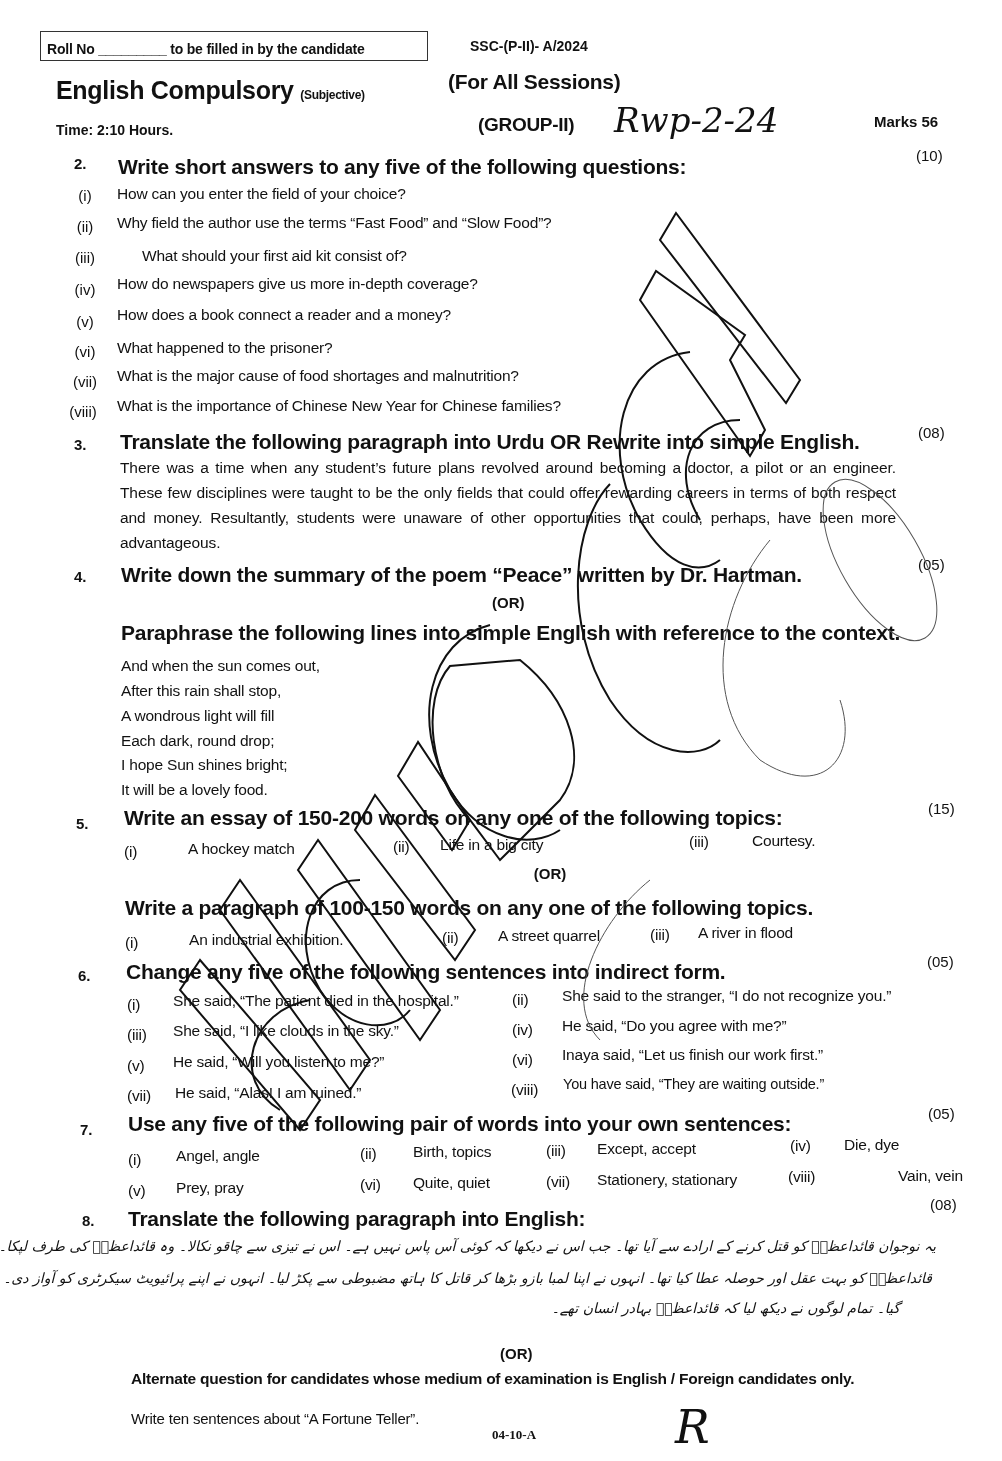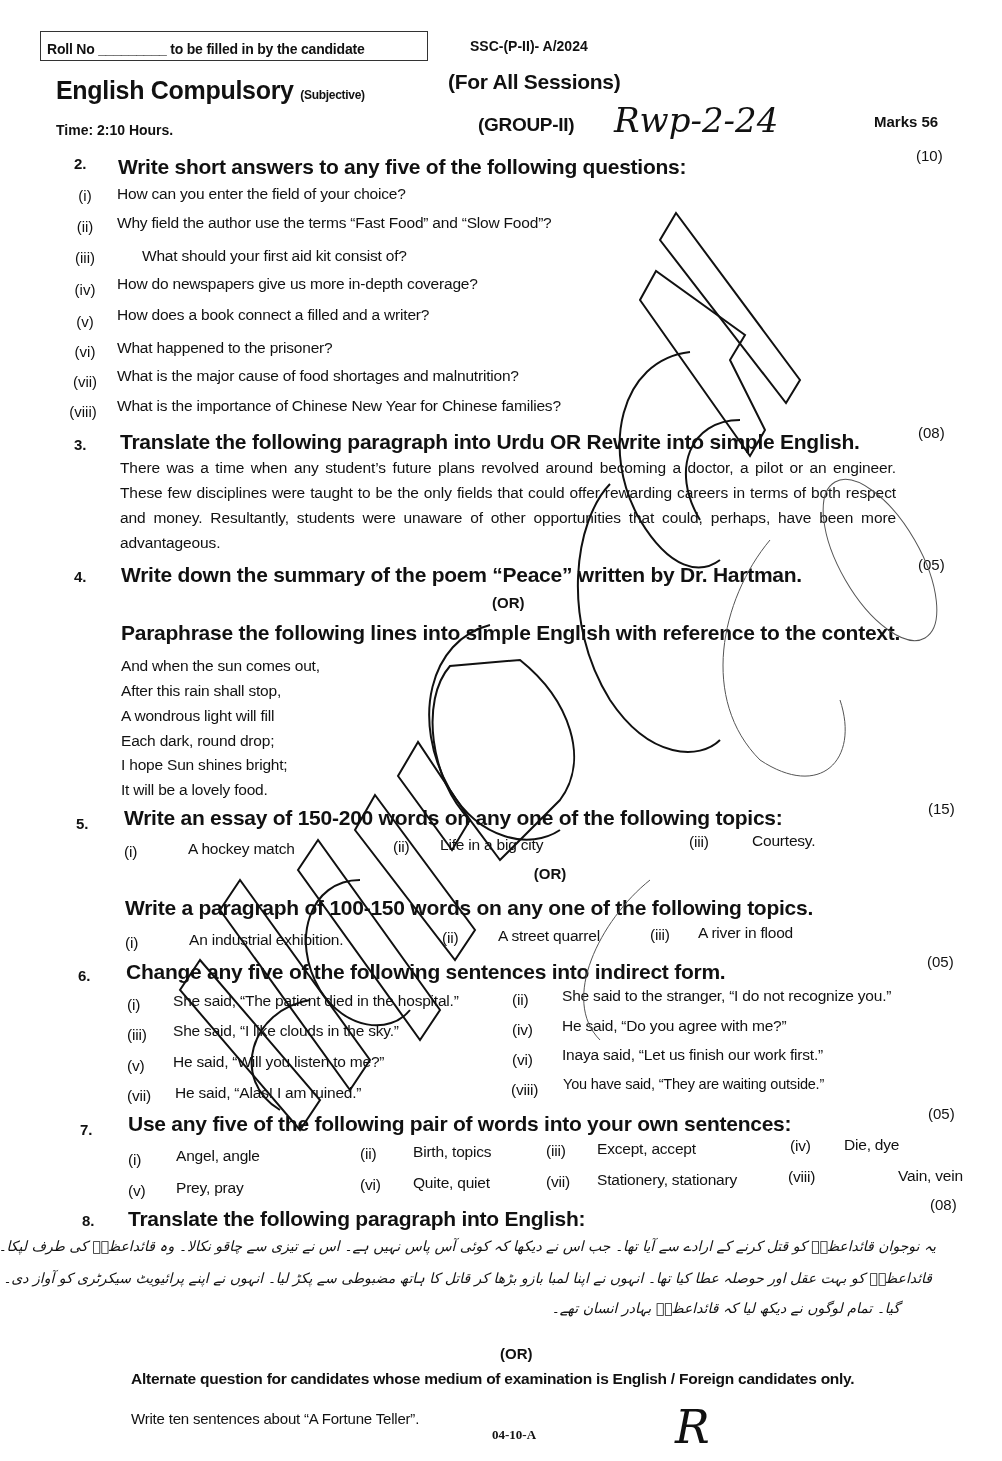--- a/index.html
+++ b/index.html
@@ -54,21 +54,21 @@
 <div>
   <div class="abs roman" style="left:64px;top:187px;">(i)</div>
   <div class="abs item" style="left:117px;top:185px;">How can you enter the field of your choice?</div>
   <div class="abs roman" style="left:64px;top:218px;">(ii)</div>
   <div class="abs item" style="left:117px;top:214px;">Why field the author use the terms “Fast Food” and “Slow Food”?</div>
   <div class="abs roman" style="left:64px;top:249px;">(iii)</div>
   <div class="abs item" style="left:117px;top:247px;margin-left:25px;">What should your first aid kit consist of?</div>
   <div class="abs roman" style="left:64px;top:281px;">(iv)</div>
   <div class="abs item" style="left:117px;top:275px;">How do newspapers give us more in-depth coverage?</div>
   <div class="abs roman" style="left:64px;top:313px;">(v)</div>
-  <div class="abs item" style="left:117px;top:306px;">How does a book connect a filled and a writer?</div>
+  <div class="abs item" style="left:117px;top:306px;">How does a book connect a reader and a money?</div>
   <div class="abs roman" style="left:64px;top:343px;">(vi)</div>
   <div class="abs item" style="left:117px;top:339px;">What happened to the prisoner?</div>
   <div class="abs roman" style="left:64px;top:373px;">(vii)</div>
   <div class="abs item" style="left:117px;top:367px;">What is the major cause of food shortages and malnutrition?</div>
   <div class="abs roman" style="left:62px;top:403px;">(viii)</div>
   <div class="abs item" style="left:117px;top:397px;">What is the importance of Chinese New Year for Chinese families?</div>
 </div>
 
 <div class="abs qnum" style="left:74px;top:436px;">3.</div>
 <div class="abs qtext" style="left:120px;top:430px;">Translate the following paragraph into Urdu   OR   Rewrite into simple English.</div>

